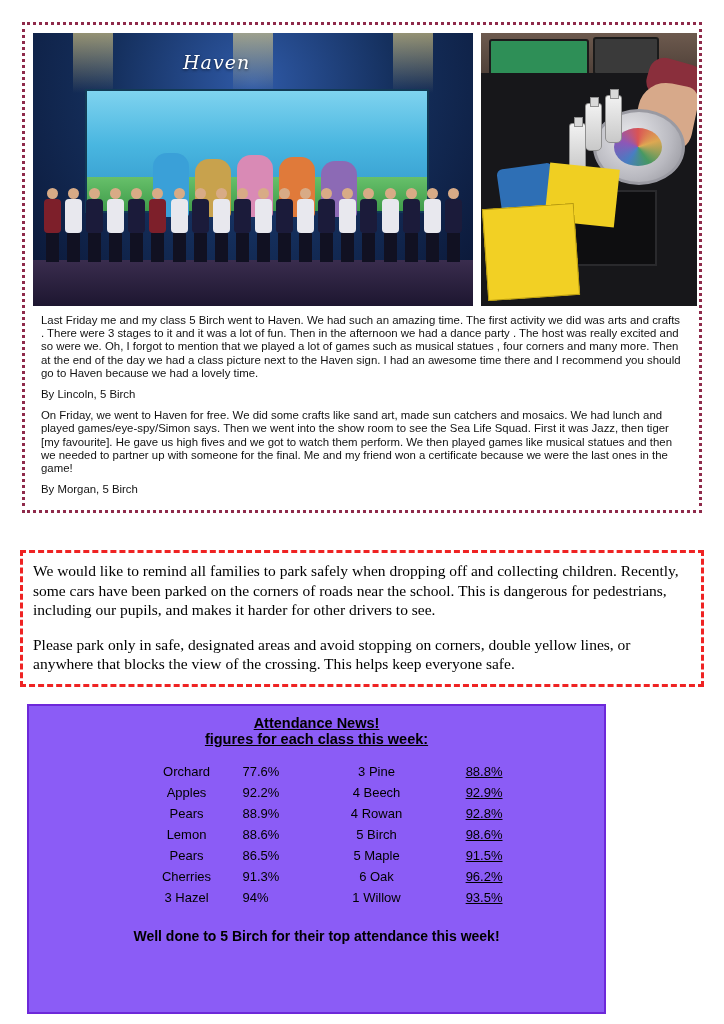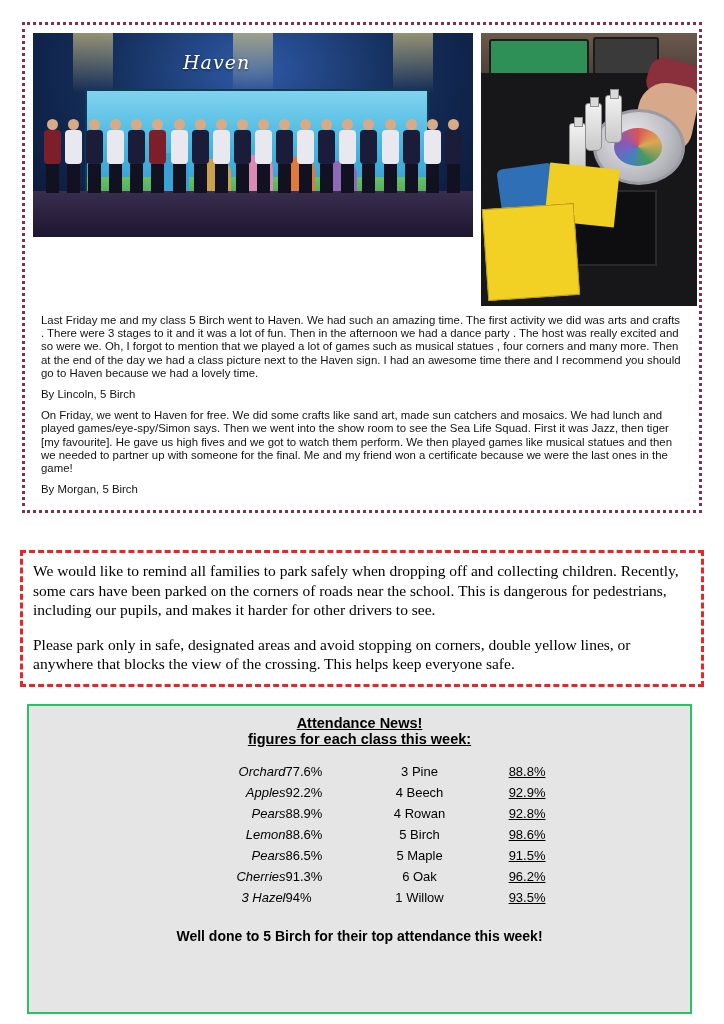--- a/index.html
+++ b/index.html
@@ -26,21 +26,21 @@
     border: 3px dotted #8e2a4a;
     padding: 8px 8px 6px 8px;
   }
   .photo-row {
     display: flex;
     gap: 8px;
     align-items: flex-start;
   }
   .photo-left {
     width: 440px;
-    height: 204px;
+    height: 273px;
     position: relative;
     overflow: hidden;
     background: #4c1d95;
     flex: 0 0 auto;
   }
   .photo-right {
     width: 216px;
     height: 273px;
     position: relative;
     overflow: hidden;
@@ -219,45 +219,45 @@
     color: #000;
   }
   .parking-box p { margin: 0; }
   .parking-box p + p { margin-top: 15px; }
 
   
   .attendance-box {
     position: absolute;
     left: 27px;
     top: 704px;
-    width: 665px;
+    width: 579px;
     height: 310px;
     box-sizing: border-box;
-    border: 2px solid #22c55e;
-    background: #e5e5e5;
+    border: 2px solid #6d28d9;
+    background: #8b5cf6;
   }
   .att-title {
     text-align: center;
     font-size: 14.5px;
     font-weight: bold;
     text-decoration: underline;
     margin-top: 9px;
     line-height: 16px;
   }
   .att-title .l2, .att-title .l3 { display: block; }
   .att-table {
     margin: 14px auto 0 auto;
     border-collapse: collapse;
     font-size: 13px;
   }
   .att-table td {
     padding: 3px 0;
     white-space: nowrap;
   }
-  .c-name1 { width: 112px; text-align: right; padding-left: 4px; font-style: italic; }
+  .c-name1 { width: 112px; text-align: center; padding-left: 4px; }
   .c-val1  { width: 78px;  text-align: left; }
   .c-name2 { width: 112px; text-align: center; }
   .c-val2  { width: 70px;  text-align: right; text-decoration: underline; }
   .att-footer {
     text-align: center;
     font-weight: bold;
     font-size: 14px;
     margin-top: 20px;
   }
 </style>

